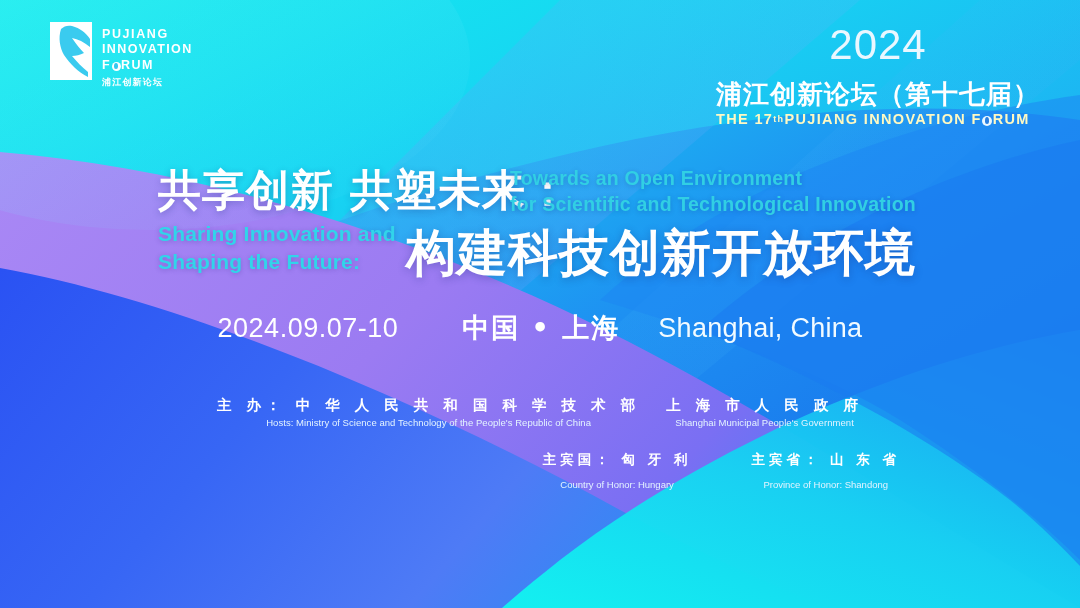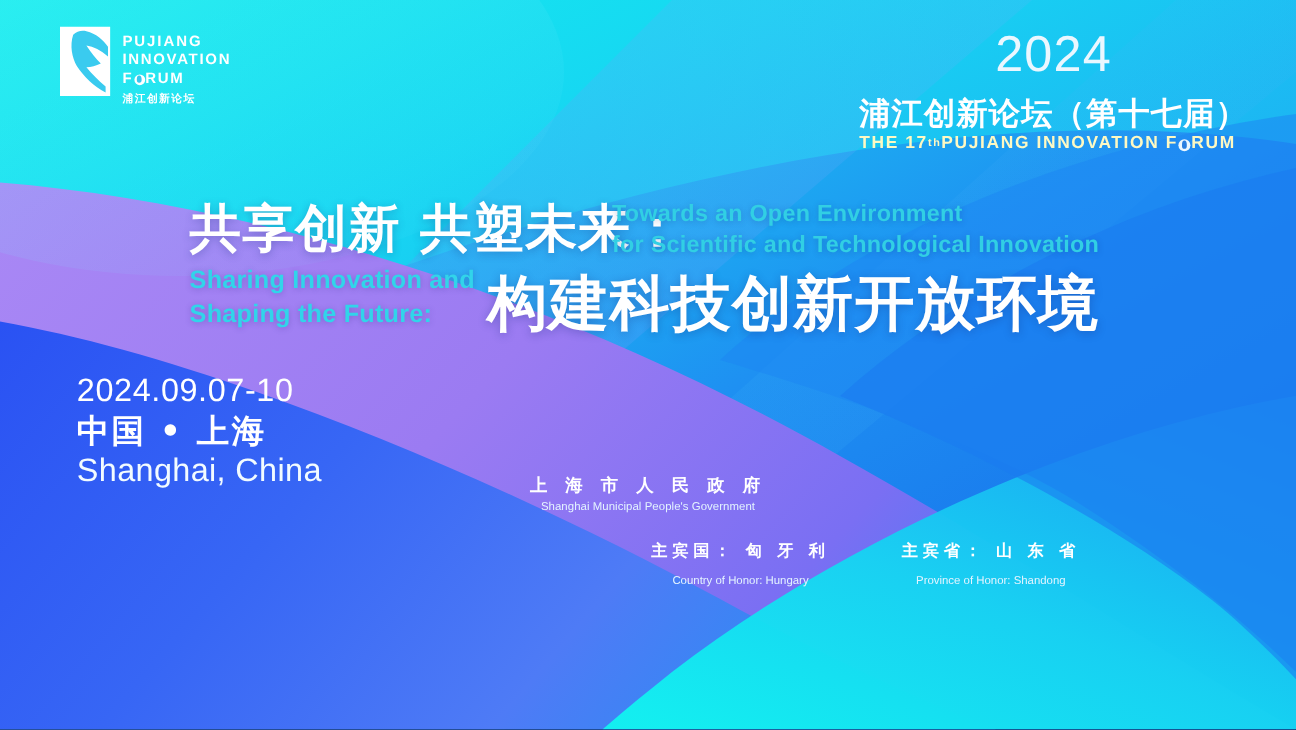--- a/index.html
+++ b/index.html
@@ -101,21 +101,20 @@
     letter-spacing:1px; white-space:nowrap;
     text-shadow:0 2px 8px rgba(20,40,120,0.32);
     font-family:"DejaVu Sans","Liberation Sans",sans-serif;
   }
 
   
   .datebar{
     position:absolute; left:0; top:310px; width:1080px;
     display:flex; justify-content:center; align-items:baseline; gap:0;
     color:#ffffff;
-    flex-direction:column;
   }
   .d-date{ font-size:27px; letter-spacing:0.5px; font-weight:400; }
   .d-cn{
     font-size:27px; font-weight:bold; margin-left:64px; letter-spacing:2px;
     font-family:"DejaVu Sans","Liberation Sans",sans-serif;
   }
   .d-en{ font-size:27px; margin-left:38px; letter-spacing:0.3px; font-weight:400; color:#f2fbff; }
 
   
   .hosts{
@@ -265,20 +264,24 @@
   </div>
 
   <div class="datebar">
     <span class="d-date">2024.09.07-10</span>
     <span class="d-cn">中国 • 上海</span>
     <span class="d-en">Shanghai, China</span>
   </div>
 
   <div class="hosts">
     <div class="host-col">
+      <div class="host-cn">主 办： 中 华 人 民 共 和 国 科 学 技 术 部</div>
+      <div class="host-en">Hosts: Ministry of Science and Technology of the People's Republic of China</div>
+    </div>
+    <div class="host-col">
       <div class="host-cn">上 海 市 人 民 政 府</div>
       <div class="host-en">Shanghai Municipal People's Government</div>
     </div>
   </div>
 
   <div class="guests">
     <div class="guest-col">
       <div class="guest-cn">主宾国： 匈 牙 利</div>
       <div class="guest-en">Country of Honor: Hungary</div>
     </div>

